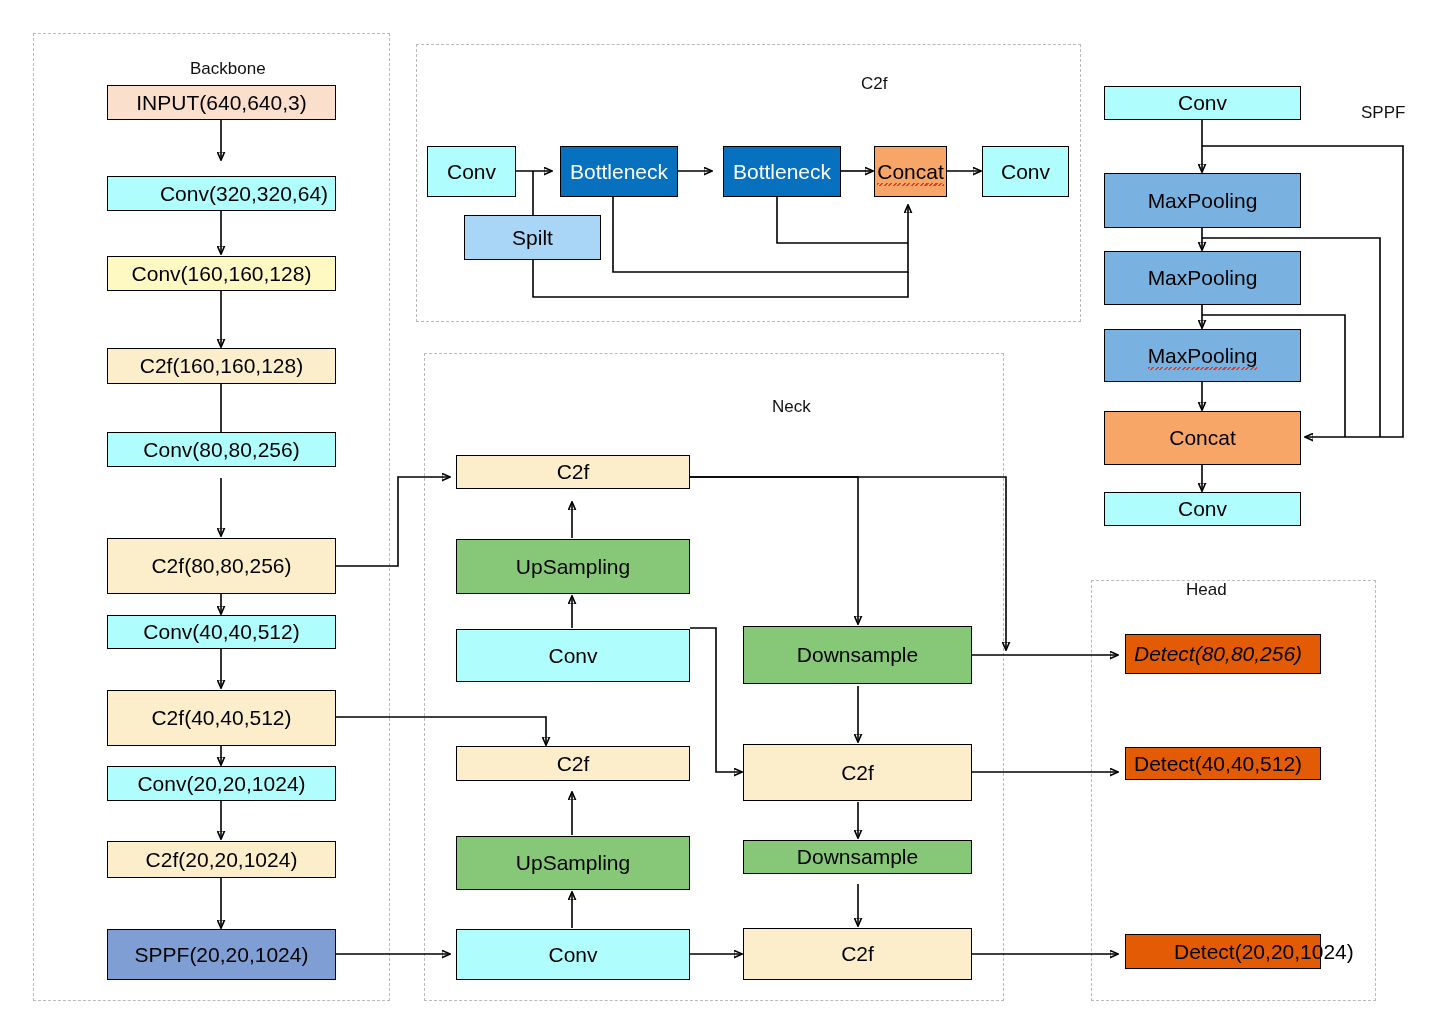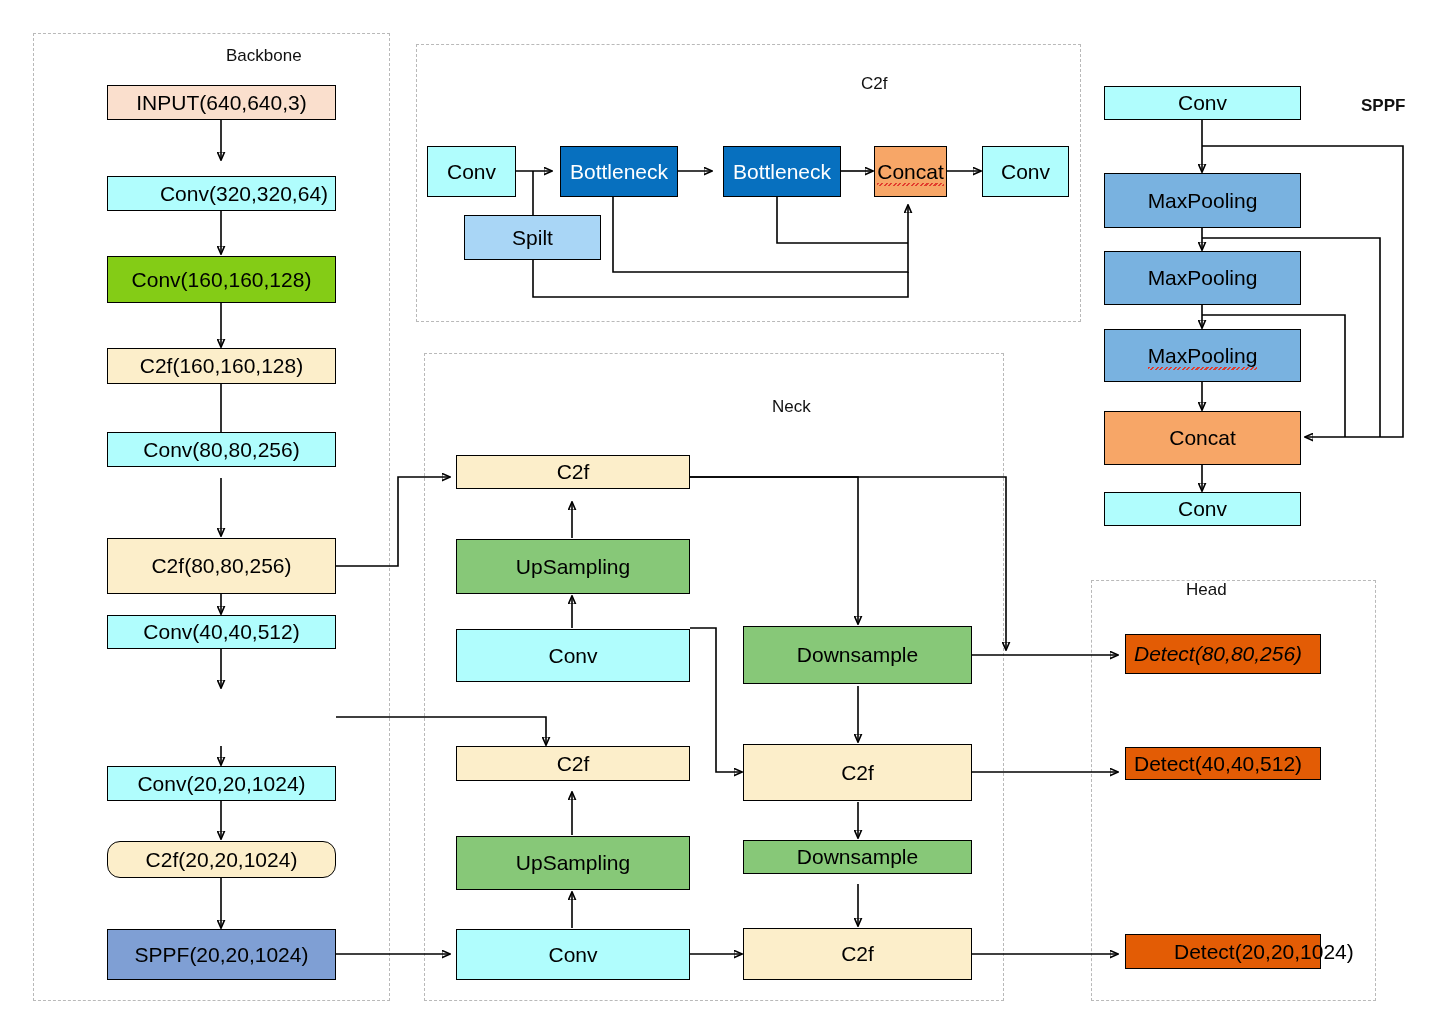--- a/index.html
+++ b/index.html
@@ -14,32 +14,32 @@
     background-image:repeating-linear-gradient(135deg,#e23b2e 0 1.6px,transparent 1.6px 3.2px);}
   svg.edges{position:absolute;left:0;top:0;width:1440px;height:1032px;pointer-events:none;}
   svg.edges path,svg.edges line{fill:none;stroke:#000;stroke-width:1.6px;}
 </style>
 </head>
 <body>
 
 <div id="stage">
 
   <div class="panel" style="left:33px;top:33px;width:357px;height:968px;"></div>
-  <div class="panel-title" style="left:190px;top:46px;margin-left:36px;">Backbone</div>
+  <div class="panel-title" style="left:190px;top:59px;">Backbone</div>
 
   <div class="panel" style="left:416px;top:44px;width:665px;height:278px;"></div>
   <div class="panel-title" style="left:861px;top:74px;">C2f</div>
 
   <div class="panel" style="left:424px;top:353px;width:580px;height:648px;"></div>
   <div class="panel-title" style="left:772px;top:397px;">Neck</div>
 
   <div class="panel" style="left:1091px;top:580px;width:285px;height:421px;"></div>
   <div class="panel-title" style="left:1186px;top:580px;">Head</div>
 
-  <div class="panel-title" style="left:1361px;top:96px;font-weight:bold;">SPPF</div>
+  <div class="panel-title" style="left:1361px;top:103px;">SPPF</div>
 
   <svg class="edges" viewBox="0 0 1440 1032">
     <defs>
       <marker id="ah" markerWidth="9" markerHeight="9" refX="8.4" refY="4.5" orient="auto" markerUnits="userSpaceOnUse">
         <path d="M0,0.8 L8.6,4.5 L0,8.2 z" fill="#000" stroke="none"></path>
       </marker>
     </defs>
 
     <line x1="221" y1="120" x2="221" y2="160" marker-end="url(#ah)"></line>
     <line x1="221" y1="196" x2="221" y2="254" marker-end="url(#ah)"></line>
@@ -99,27 +99,28 @@
     <path d="M858,802 L858,838" marker-end="url(#ah)"></path>
 
     <path d="M858,884 L858,926" marker-end="url(#ah)"></path>
 
     <path d="M972,772 L1118,772" marker-end="url(#ah)"></path>
     <path d="M972,954 L1118,954" marker-end="url(#ah)"></path>
   </svg>
 
   <div class="node" style="left:107px;top:85px;width:229px;height:35px;background:#fadfcd;">INPUT(640,640,3)</div>
   <div class="node" style="left:107px;top:176px;width:229px;height:35px;background:#b0fdfd;padding-left:45px;">Conv(320,320,64)</div>
-  <div class="node" style="left:107px;top:256px;width:229px;height:47px;background:#84cc16;text-align:right;">Conv(160,160,128)</div>
+  <div class="node" style="left:107px;top:256px;width:229px;height:35px;background:#fef9c3;text-align:right;">Conv(160,160,128)</div>
   <div class="node" style="left:107px;top:348px;width:229px;height:36px;background:#fceeca;">C2f(160,160,128)</div>
   <div class="node" style="left:107px;top:432px;width:229px;height:35px;background:#b0fdfd;">Conv(80,80,256)</div>
   <div class="node" style="left:107px;top:538px;width:229px;height:56px;background:#fceeca;">C2f(80,80,256)</div>
   <div class="node" style="left:107px;top:615px;width:229px;height:34px;background:#b0fdfd;">Conv(40,40,512)</div>
+  <div class="node" style="left:107px;top:690px;width:229px;height:56px;background:#fceeca;">C2f(40,40,512)</div>
   <div class="node" style="left:107px;top:766px;width:229px;height:35px;background:#b0fdfd;">Conv(20,20,1024)</div>
-  <div class="node" style="left:107px;top:841px;width:229px;height:37px;background:#fceeca;border-radius:13px;">C2f(20,20,1024)</div>
+  <div class="node" style="left:107px;top:841px;width:229px;height:37px;background:#fceeca;">C2f(20,20,1024)</div>
   <div class="node" style="left:107px;top:929px;width:229px;height:51px;background:#7f9fd4;">SPPF(20,20,1024)</div>
 
   <div class="node" style="left:427px;top:146px;width:89px;height:51px;background:#b0fdfd;">Conv</div>
   <div class="node" style="left:464px;top:215px;width:137px;height:45px;background:#a9d6f6;">Spilt</div>
   <div class="node" style="left:560px;top:146px;width:118px;height:51px;background:#0770bf;color:#fff;">
     <span>Bottleneck</span>
   </div>
   <div class="node" style="left:723px;top:146px;width:118px;height:51px;background:#0770bf;color:#fff;">
     <span>Bottleneck</span>
   </div>

